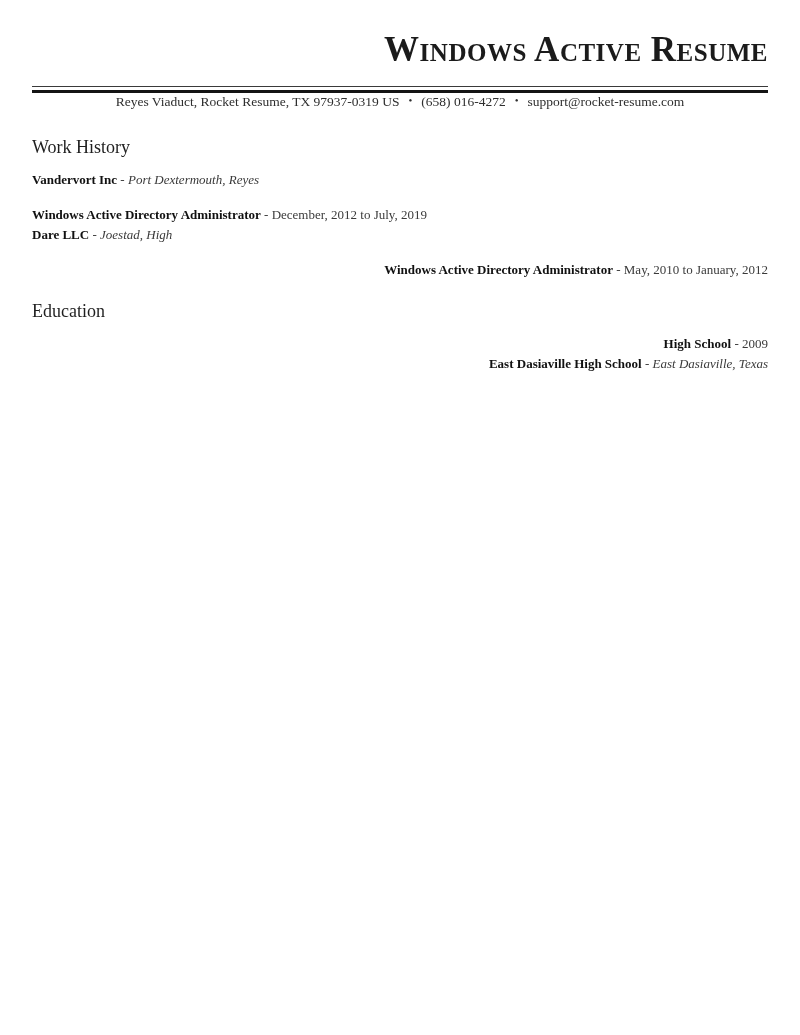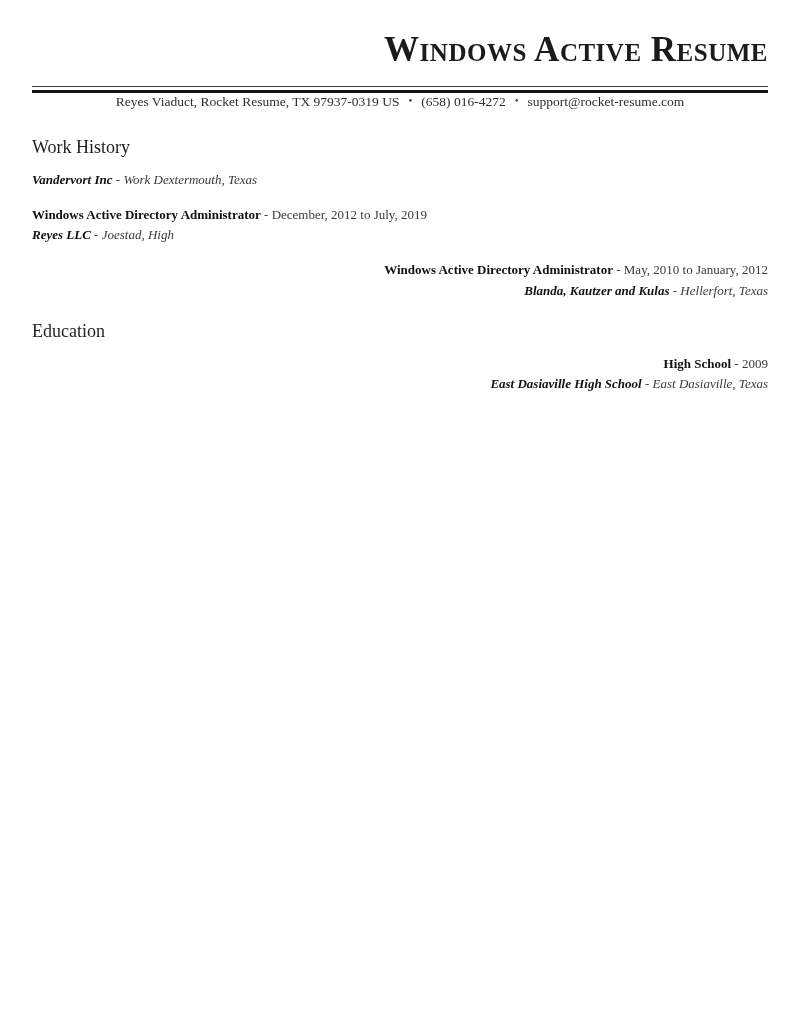--- a/index.html
+++ b/index.html
@@ -105,21 +105,20 @@
   .entry-primary {
     font-weight: bold;
     color: #111111;
   }
   .entry-dates {
     font-weight: normal;
     color: #3a3a3a;
   }
   .entry-org {
     font-weight: bold;
-    font-style: italic;
     color: #111111;
   }
   .entry-location {
     font-style: italic;
     font-weight: normal;
     color: #3a3a3a;
   }
   .dash {
     color: #3a3a3a;
     font-weight: normal;
@@ -144,47 +143,42 @@
   </div>
 
   <div class="section section-work">
     <h2 class="section-title">Work History</h2>
     <div class="entries">
 
       <div class="entry">
         <div class="entry-line">
           <span class="entry-org">Vandervort Inc</span>
           <span class="dash">-</span>
-          <span class="entry-location">Work Dextermouth, Texas</span>
+          <span class="entry-location">Port Dextermouth, Reyes</span>
         </div>
       </div>
 
       <div class="entry">
         <div class="entry-line">
           <span class="entry-primary">Windows Active Directory Administrator</span>
           <span class="dash">-</span>
           <span class="entry-dates">December, 2012 to July, 2019</span>
         </div>
         <div class="entry-line">
-          <span class="entry-org">Reyes LLC</span>
+          <span class="entry-org">Dare LLC</span>
           <span class="dash">-</span>
           <span class="entry-location">Joestad, High</span>
         </div>
       </div>
 
       <div class="entry">
         <div class="entry-line">
           <span class="entry-primary">Windows Active Directory Administrator</span>
           <span class="dash">-</span>
           <span class="entry-dates">May, 2010 to January, 2012</span>
-        </div>
-        <div class="entry-line">
-          <span class="entry-org">Blanda, Kautzer and Kulas</span>
-          <span class="dash">-</span>
-          <span class="entry-location">Hellerfort, Texas</span>
         </div>
       </div>
 
     </div>
   </div>
 
   <div class="section section-education">
     <h2 class="section-title">Education</h2>
     <div class="entries">
 

